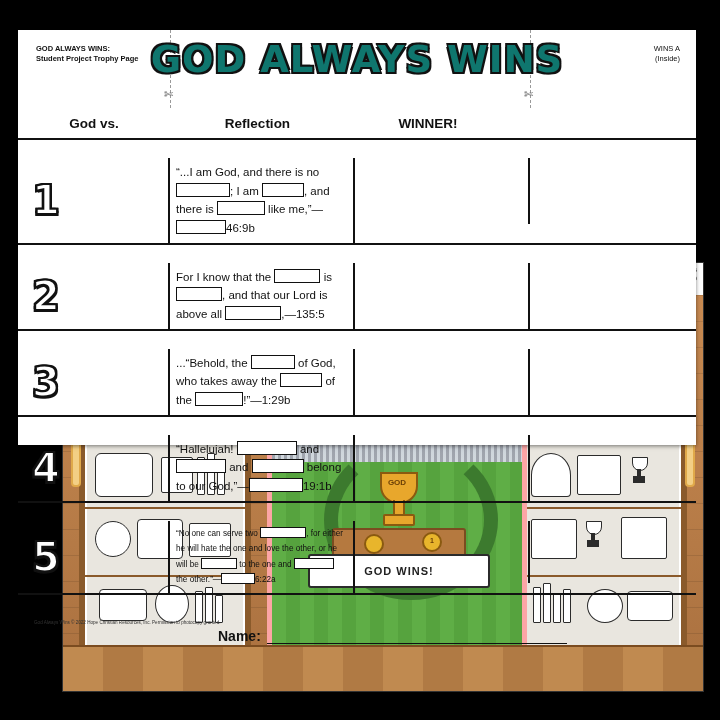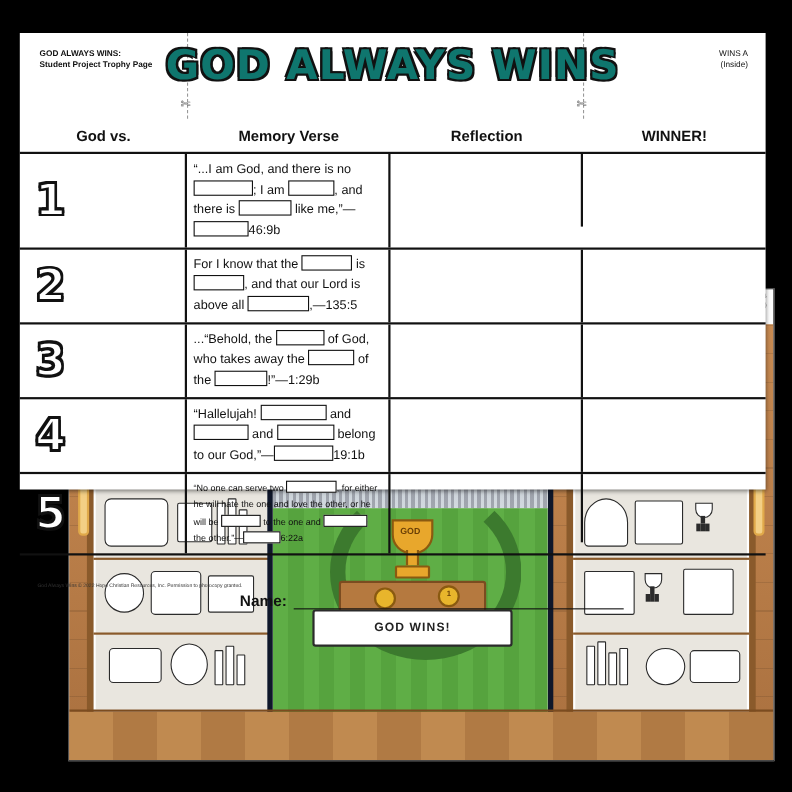--- a/index.html
+++ b/index.html
@@ -34,22 +34,22 @@
   .shelfrow{position:absolute;left:0;right:0;height:2px;background:#8a5a2b;}
   .trinket{position:absolute;border:1.6px solid #2b2b2b;border-radius:2px;background:#fff;}
   .cupIcon{position:absolute;width:20px;height:24px;}
   .cupIcon:before{content:"";position:absolute;left:3px;top:0;width:14px;height:12px;border:1.6px solid #2b2b2b;border-radius:0 0 8px 8px;background:#fff;}
   .cupIcon:after{content:"";position:absolute;left:8px;top:12px;width:4px;height:7px;background:#2b2b2b;box-shadow:-4px 7px 0 0 #2b2b2b,0 7px 0 0 #2b2b2b,4px 7px 0 0 #2b2b2b;}
   .bookrow{position:absolute;display:flex;gap:2px;align-items:flex-end;}
   .book{width:6px;border:1.5px solid #2b2b2b;background:#fff;border-radius:1px;}
   .handle{position:absolute;width:6px;height:46px;border:2px solid #e0a94a;border-radius:4px;background:#f3cf85;}
 
   .picture{
-    position:absolute;left:180px;top:22px;width:250px;height:330px;
-    background:#fff;border:5px solid #0f172a;border-radius:3px;overflow:hidden;text-decoration:underline;
+    position:absolute;left:204px;top:22px;width:250px;height:330px;
+    background:#fff;border:5px solid #fca5a5;border-radius:3px;overflow:hidden;text-decoration:underline;
   }
   .sky{position:absolute;left:0;top:0;right:0;height:120px;background:linear-gradient(#bfe0f2,#e7f3fb);}
   .stands{position:absolute;left:0;top:48px;right:0;height:92px;
     background:
       repeating-linear-gradient(to right, rgba(120,120,130,.45) 0 3px, rgba(255,255,255,.25) 3px 6px),
       linear-gradient(#9aa3ad,#c3ccd4);}
   .field{position:absolute;left:0;top:140px;right:0;bottom:0;
     background:repeating-linear-gradient(to right,#5fae46 0 14px,#56a33e 14px 28px);}
   .wreath{position:absolute;left:52px;top:118px;width:146px;height:132px;border:14px solid #3c7a2e;border-radius:50%;border-top-color:transparent;}
   .podium{position:absolute;left:60px;top:206px;width:130px;height:52px;background:#b5793f;border:2px solid #7b4c20;border-radius:3px;}
@@ -84,21 +84,21 @@
   .scissors{position:absolute;font-size:11px;color:#555;}
 
   .colhead{display:flex;height:30px;align-items:center;border-bottom:2px solid #111;}
   .colhead div{text-align:center;font-weight:bold;font-size:13.5px;color:#111;}
   .c1{width:152px;}
   .c2{width:185px;}
   .c3{width:175px;}
   .c4{width:166px;}
 
   .row{display:flex;border-bottom:2px solid #111;}
-  .cell{box-sizing:border-box;}
+  .cell{box-sizing:border-box;margin-top:18px;}
   .cell.num{width:152px;border-right:2px solid #111;position:relative;}
   .cell.verse{width:185px;border-right:2px solid #111;padding:5px 6px;}
   .cell.refl{width:175px;border-right:2px solid #111;}
   .cell.win{width:166px;}
   .bignum{
     position:absolute;left:14px;top:50%;transform:translateY(-50%);
     font-family:"DejaVu Sans",sans-serif;font-weight:bold;font-size:40px;
     color:#fff;-webkit-text-stroke:2px #111;
     text-shadow:1.5px 1.5px 0 #111,-1.5px 1.5px 0 #111,1.5px -1.5px 0 #111,-1.5px -1.5px 0 #111;
     line-height:1;
@@ -246,21 +246,20 @@
       <div class="title">GOD ALWAYS WINS</div>
 
       <div class="tb-right">
         <div>WINS A</div>
         <div class="sub">(Inside)</div>
       </div>
     </div>
 
     <div class="colhead">
       <div class="c1">God vs.</div>
-      <div class="c2">Memory Verse</div>
       <div class="c3">Reflection</div>
       <div class="c4">WINNER!</div>
     </div>
 
     <div class="row">
       <div class="cell num">
         <div class="bignum">1</div>
       </div>
       <div class="cell verse">
         <div class="verse">

